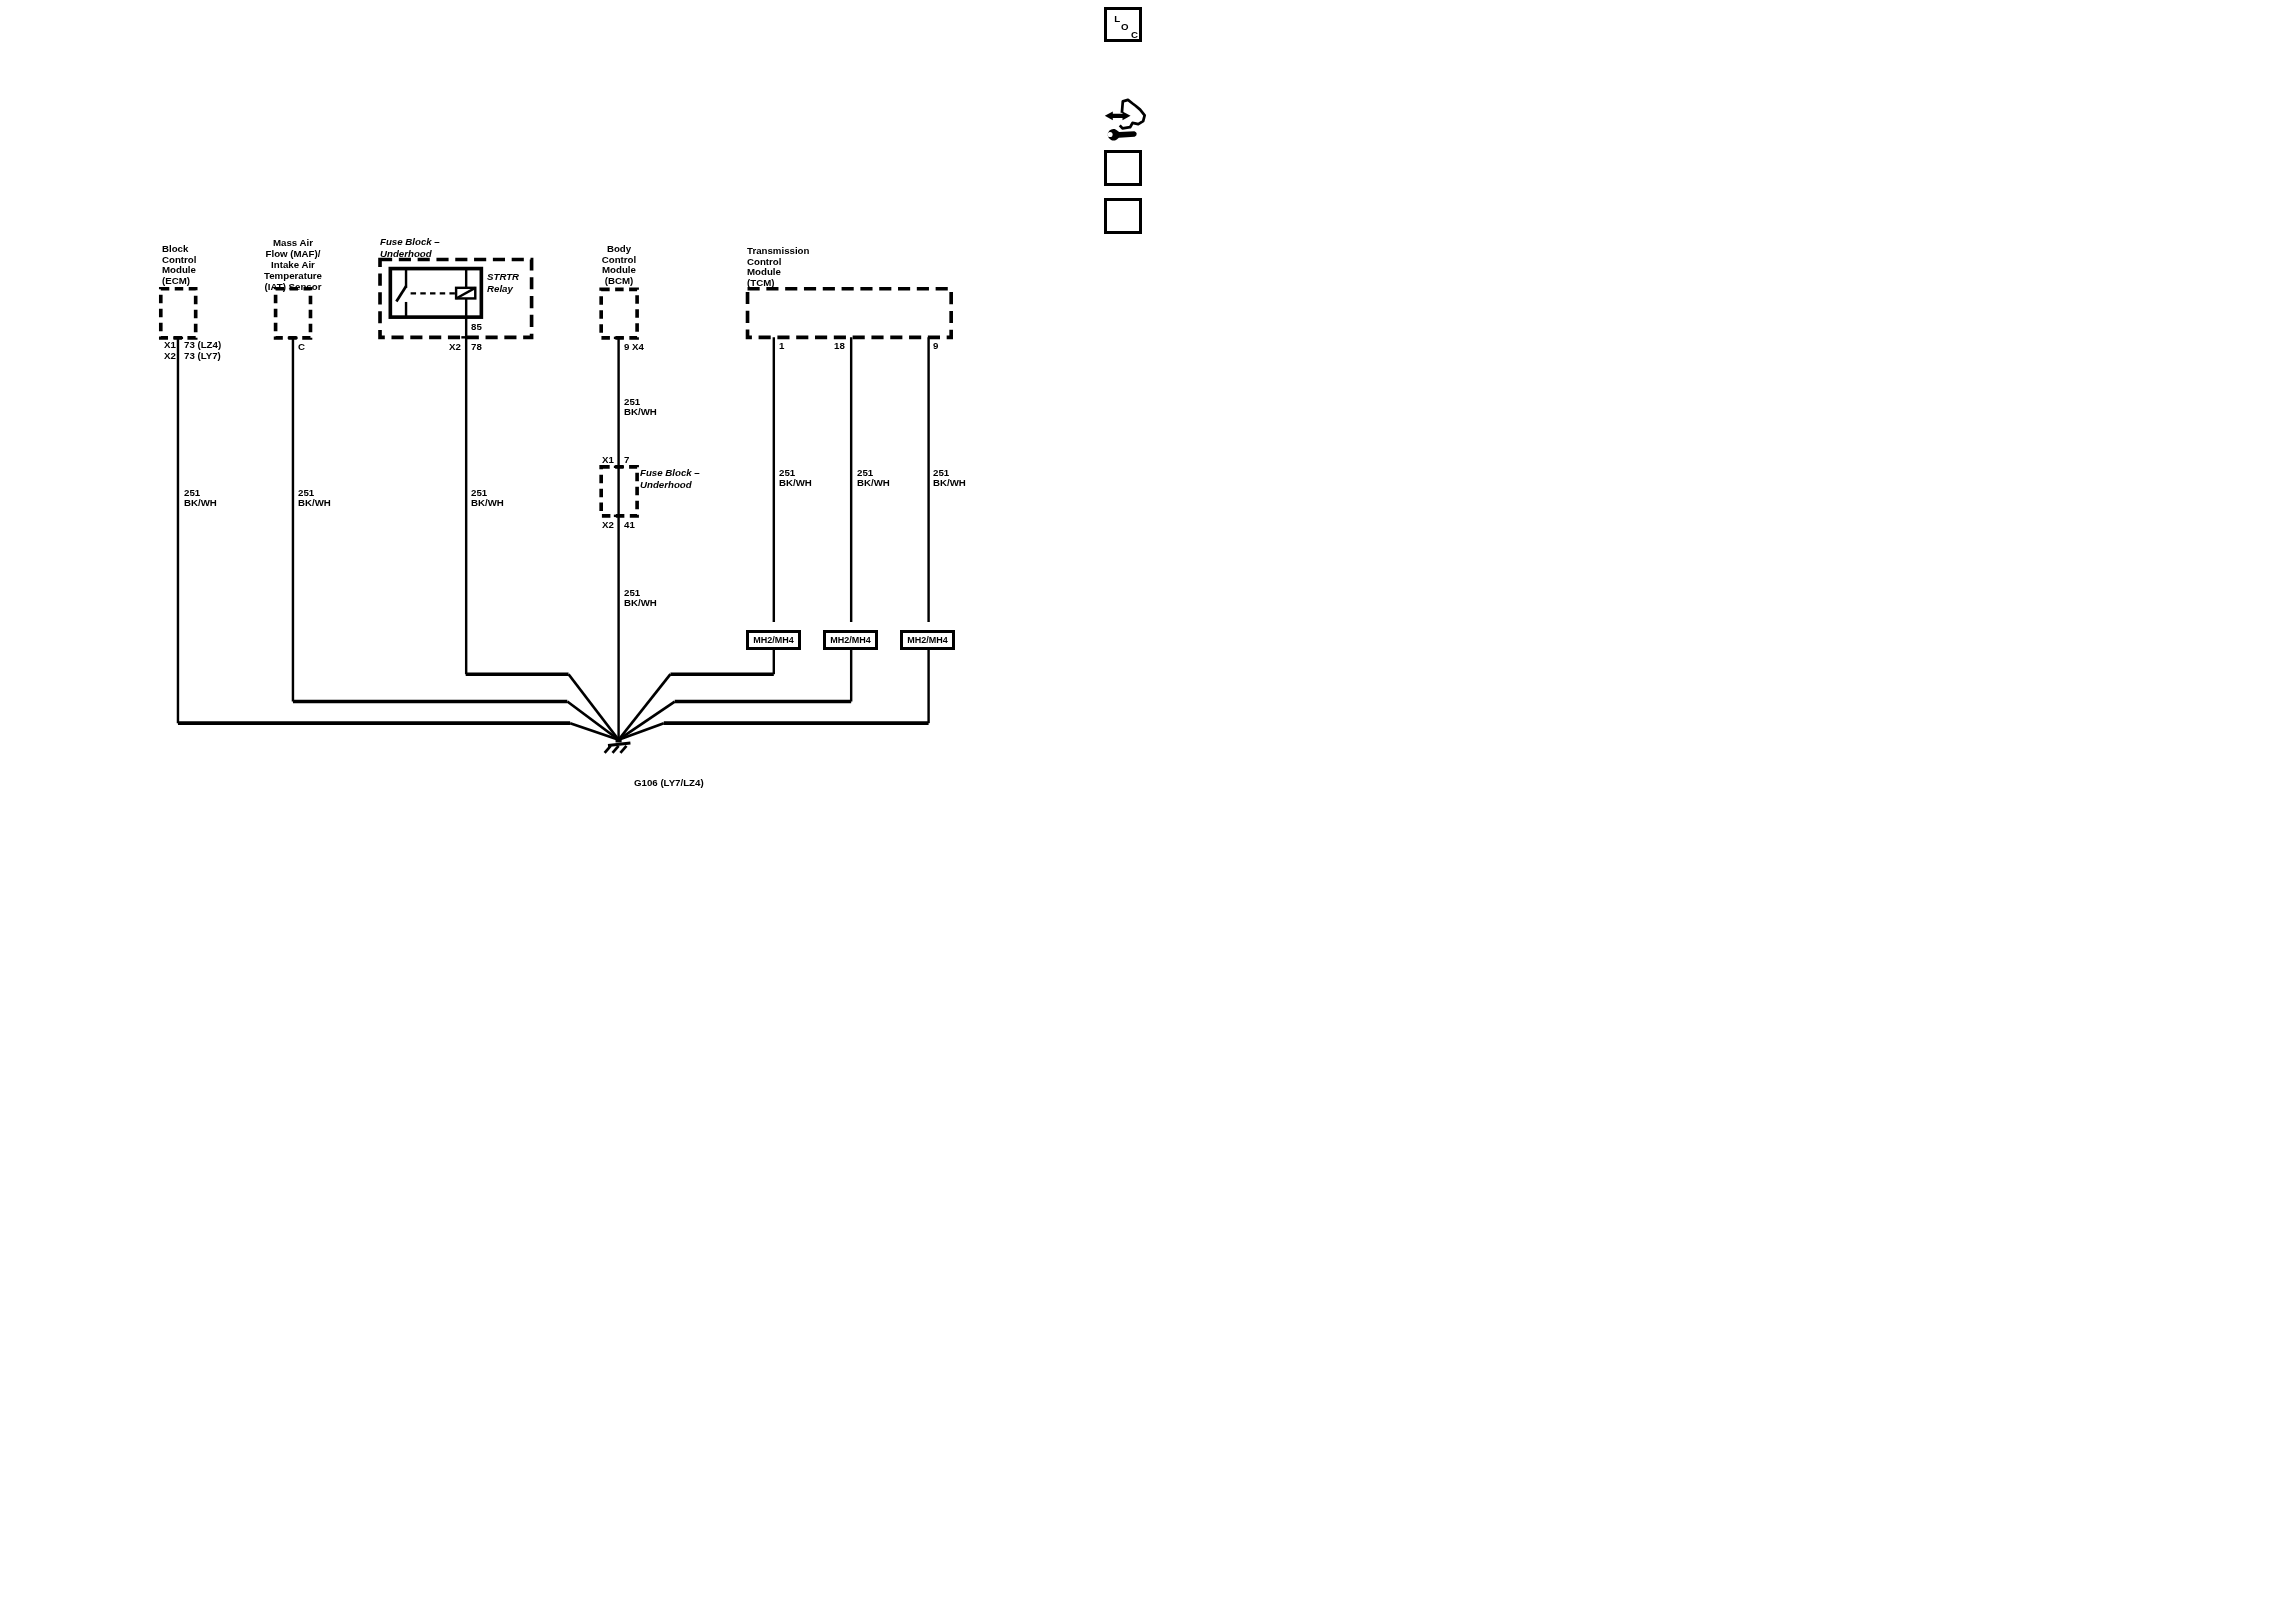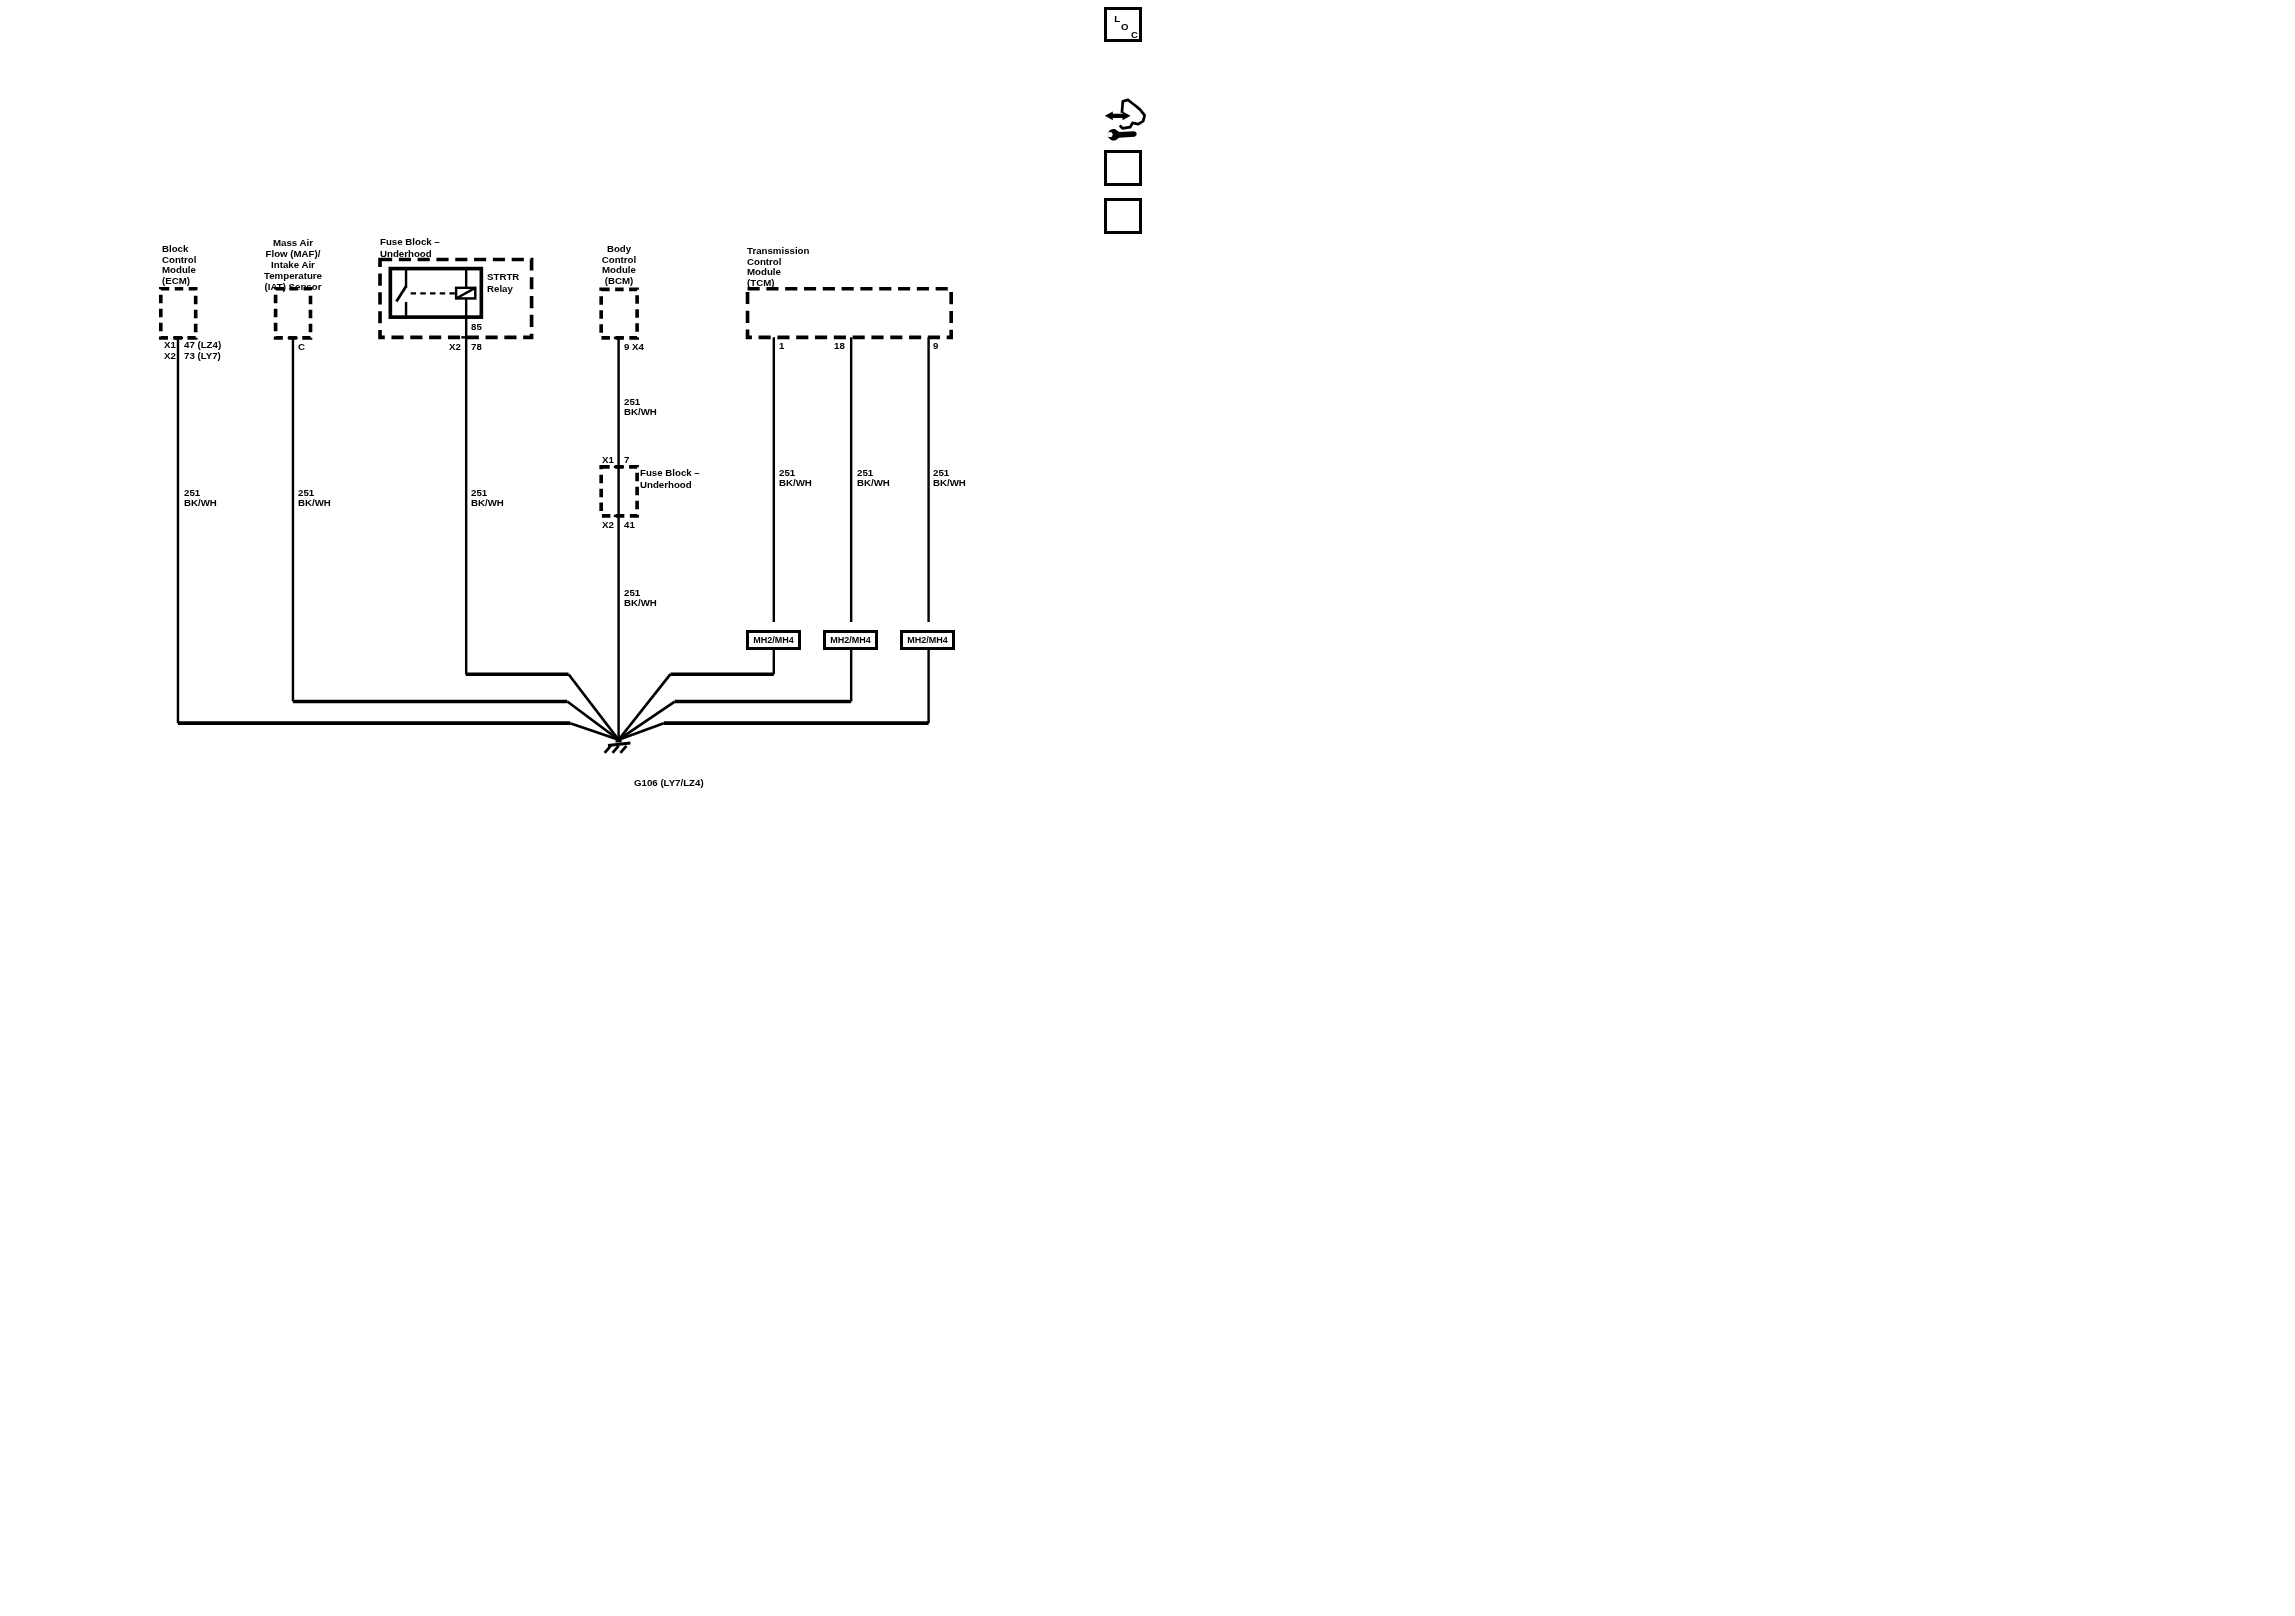--- a/index.html
+++ b/index.html
@@ -1,21 +1,21 @@
 <!DOCTYPE html>
 <html style="font-size:9.7px"><head>
 <meta charset="utf-8">
 <style>
   html,body{margin:0;padding:0;background:#fff;}
   .page{position:relative;width:1148px;height:809px;background:#fff;overflow:hidden;
         font-family:"Liberation Sans",sans-serif;color:#000;}
   svg.art{position:absolute;left:0;top:0;}
   .t{position:absolute;font:bold 9.7px/10.6px "Liberation Sans",sans-serif;color:#000;white-space:nowrap;}
   .t2{line-height:9.7px;}
-  .t19{line-height:11.5px;}
+  .t19{line-height:11.5px;font-style:italic;}
   .ctr{text-align:center;}
   .mh{position:absolute;border:3px solid #000;box-sizing:border-box;background:#fff;
       display:flex;align-items:center;justify-content:center;
       font:bold 9px "Liberation Sans",sans-serif;margin-top:10px;}
   .navbox{position:absolute;border:3px solid #000;box-sizing:border-box;background:#fff;}
   .locbox{position:absolute;left:1104px;top:6.7px;width:38px;height:35px;border:3px solid #000;
           box-sizing:border-box;background:#fff;}
   .locbox span{position:absolute;font:bold 9.7px "Liberation Sans",sans-serif;}
 </style>
 </head>
@@ -158,21 +158,21 @@
     <div>Module</div>
     <div>(TCM)</div>
   </div>
 
   <div class="t t19" style="left:640px;top:467px">
     <div>Fuse Block –</div>
     <div>Underhood</div>
   </div>
 
   <div class="t" style="left:164px;top:340px">X1</div>
-  <div class="t" style="left:184px;top:340px">47 (LZ4)</div>
+  <div class="t" style="left:184px;top:340px">73 (LZ4)</div>
   <div class="t" style="left:164px;top:351px">X2</div>
   <div class="t" style="left:184px;top:351px">73 (LY7)</div>
 
   <div class="t" style="left:298px;top:342px">C</div>
 
   <div class="t" style="left:471px;top:322px">85</div>
   <div class="t" style="left:449px;top:342px">X2</div>
   <div class="t" style="left:471px;top:342px">78</div>
 
   <div class="t" style="left:632px;top:342px">X4</div>

